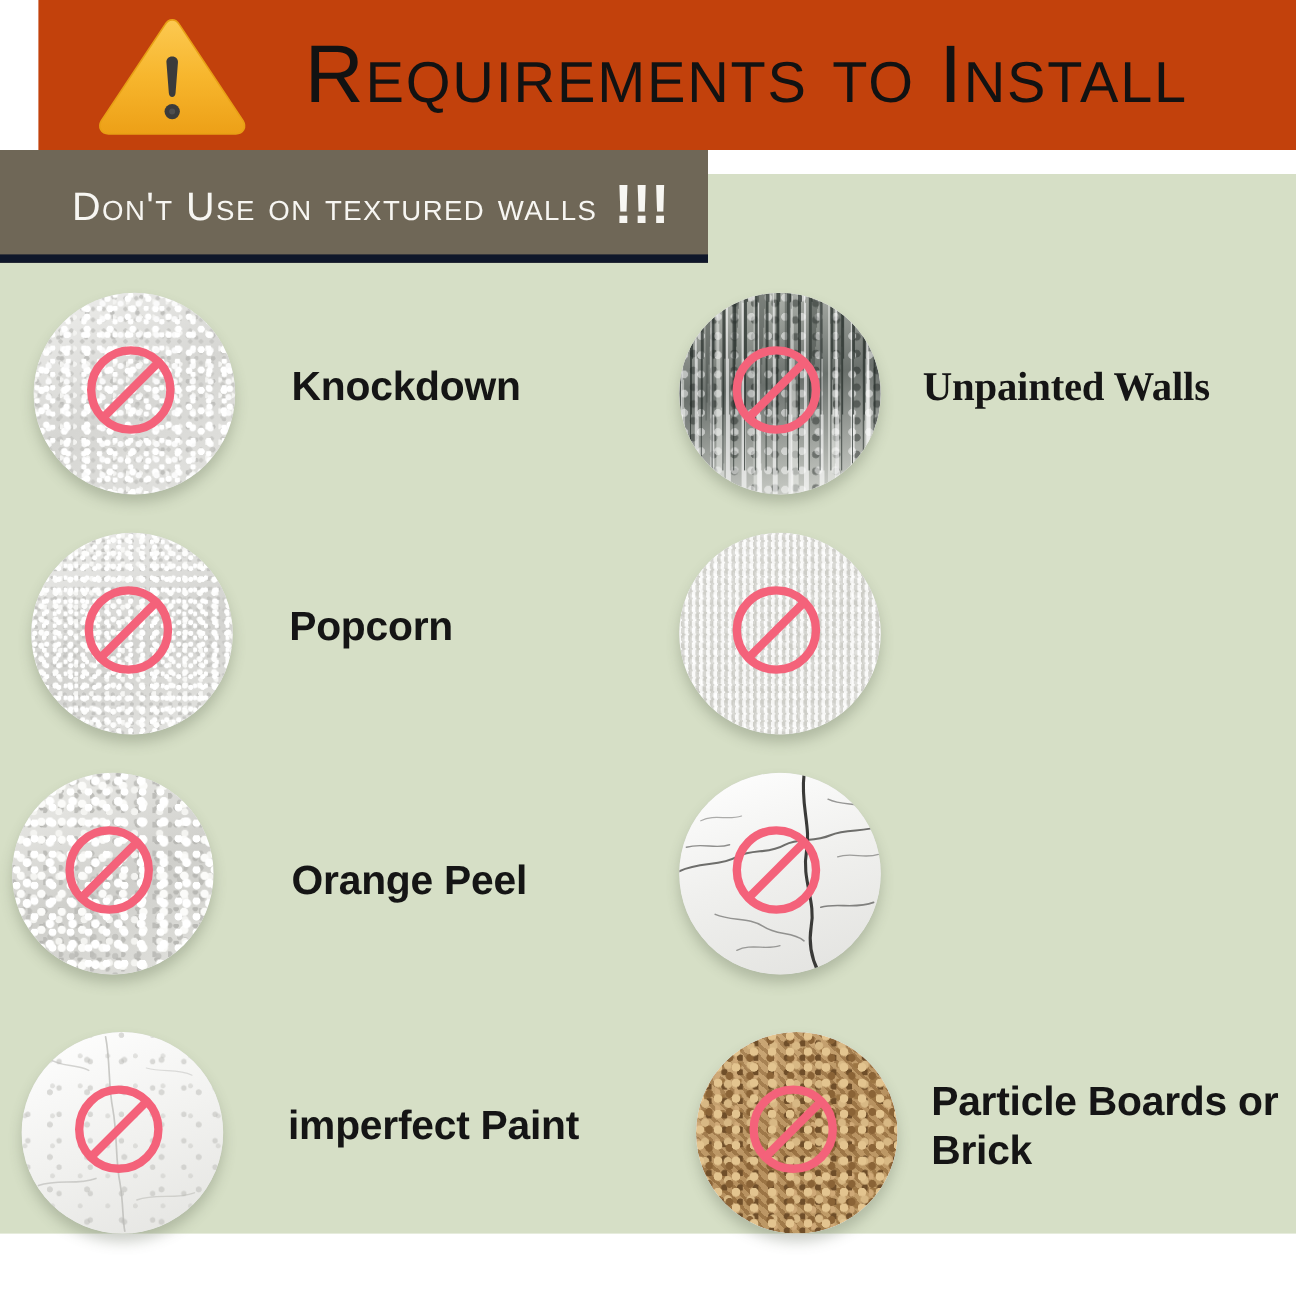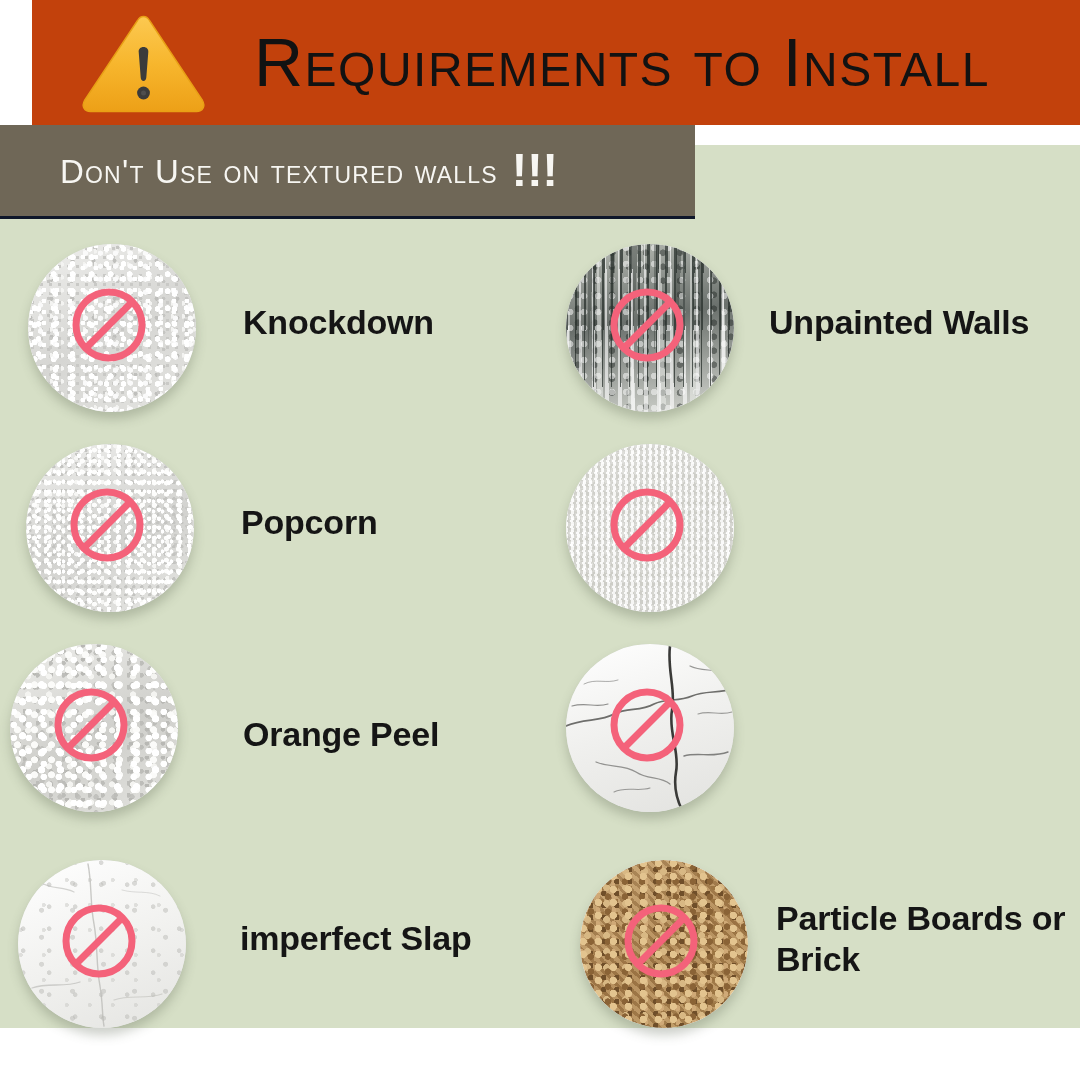--- a/index.html
+++ b/index.html
@@ -32,23 +32,23 @@
     font-weight:400;
     font-variant:small-caps;
     letter-spacing:1.5px;
     color:#121212;
     line-height:92px;
     white-space:nowrap;
   }
 
   
   .warn-bar{
-    position:absolute;left:0;top:125px;width:695px;height:94px;
+    position:absolute;left:0;top:125px;width:590px;height:94px;
     background:#6f6757;
-    border-bottom:3px solid #0f172a;
+    border-bottom:7px solid #0f172a;
     box-sizing:border-box;
   }
   .warn-bar-text{
     position:absolute;left:60px;top:0;height:94px;
     display:flex;align-items:center;
     font-family:"Liberation Sans",sans-serif;
     font-size:33px;
     font-variant:small-caps;
     letter-spacing:1.2px;
     color:#f7f6f2;
@@ -240,21 +240,21 @@
     <div class="item" style="left:566px;top:84px;width:500px;height:168px;">
       <div class="swatch">
         <div class="tex tex-unpainted"></div>
       </div>
       <div class="noentry" style="left:42px;top:42px;">
         <svg viewBox="0 0 78 78" xmlns="http://www.w3.org/2000/svg">
           <circle cx="39" cy="39" r="33" fill="none" stroke="#f4627a" stroke-width="7"></circle>
           <line x1="16.5" y1="61.5" x2="61.5" y2="16.5" stroke="#f4627a" stroke-width="7" stroke-linecap="round"></line>
         </svg>
       </div>
-      <div class="label" style="left:203px;top:58px;width:300px;">Unpainted Walls</div>
+      <div class="label" style="left:203px;top:58px;width:300px;font-family:Liberation Serif, serif;">Unpainted Walls</div>
     </div>
 
     <div class="item" style="left:26px;top:284px;width:480px;height:168px;">
       <div class="swatch">
         <div class="tex tex-popcorn"></div>
       </div>
       <div class="noentry" style="left:42px;top:42px;">
         <svg viewBox="0 0 78 78" xmlns="http://www.w3.org/2000/svg">
           <circle cx="39" cy="39" r="33" fill="none" stroke="#f4627a" stroke-width="7"></circle>
           <line x1="16.5" y1="61.5" x2="61.5" y2="16.5" stroke="#f4627a" stroke-width="7" stroke-linecap="round"></line>
@@ -329,21 +329,21 @@
             </g>
           </svg>
         </div>
       </div>
       <div class="noentry" style="left:42px;top:42px;">
         <svg viewBox="0 0 78 78" xmlns="http://www.w3.org/2000/svg">
           <circle cx="39" cy="39" r="33" fill="none" stroke="#f4627a" stroke-width="7"></circle>
           <line x1="16.5" y1="61.5" x2="61.5" y2="16.5" stroke="#f4627a" stroke-width="7" stroke-linecap="round"></line>
         </svg>
       </div>
-      <div class="label" style="left:222px;top:58px;width:285px;">imperfect Slap</div>
+      <div class="label" style="left:222px;top:58px;width:285px;">imperfect Paint</div>
     </div>
 
     <div class="item" style="left:580px;top:700px;width:490px;height:168px;">
       <div class="swatch">
         <div class="tex tex-particle"></div>
       </div>
       <div class="noentry" style="left:42px;top:42px;">
         <svg viewBox="0 0 78 78" xmlns="http://www.w3.org/2000/svg">
           <circle cx="39" cy="39" r="33" fill="none" stroke="#f4627a" stroke-width="7"></circle>
           <line x1="16.5" y1="61.5" x2="61.5" y2="16.5" stroke="#f4627a" stroke-width="7" stroke-linecap="round"></line>

